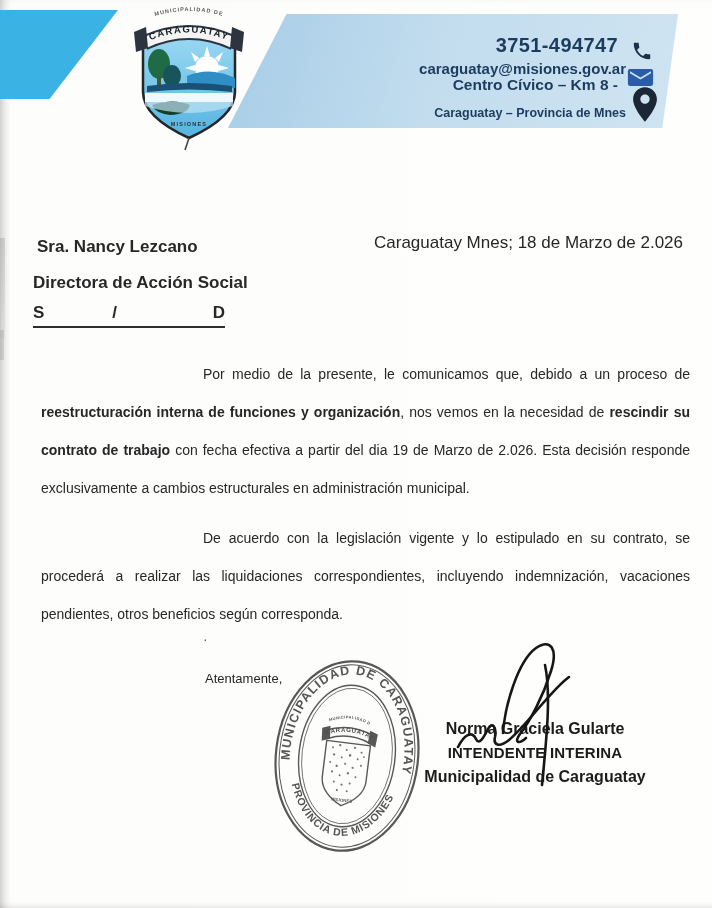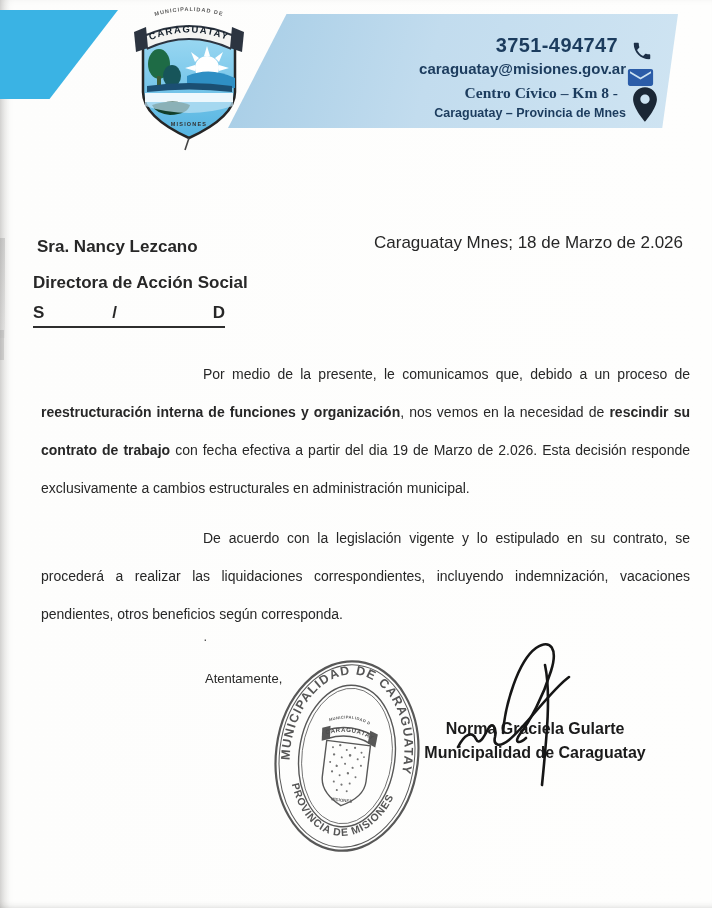--- a/index.html
+++ b/index.html
@@ -19,21 +19,21 @@
     clip-path:polygon(0 0,100% 0,42% 100%,0 100%);
   }
   .band{
     position:absolute;left:228px;top:14px;width:450px;height:114px;
     background:linear-gradient(105deg,#a6cde6 0%,#c2dcee 45%,#cfe4f2 100%);
     clip-path:polygon(13% 0,100% 0,96.5% 100%,0 100%);
   }
   .contact-line{position:absolute;text-align:right;color:#1c3c5e;white-space:nowrap;}
   .contact-phone{top:34px;right:94px;font-size:20px;font-weight:bold;letter-spacing:.4px;}
   .contact-email{top:60px;right:86px;font-size:15px;font-weight:bold;}
-  .contact-addr1{top:84px;right:94px;font-size:15.5px;font-weight:bold;font-family:Liberation Serif, serif;}
+  .contact-addr1{top:76px;right:94px;font-size:15.5px;font-weight:bold;}
   .contact-addr2{top:106px;right:86px;font-size:12.5px;font-weight:bold;}
   .hicon{position:absolute;}
   .icon-phone{left:631px;top:40px;}
   .icon-mail{left:627px;top:67px;}
   .icon-pin{left:629px;top:86px;}
   .logo{position:absolute;left:128px;top:2px;}
   
   .date-line{position:absolute;left:374px;top:193px;font-size:17px;margin-top:40px;}
   .rcpt-name{position:absolute;left:37px;top:237px;font-size:17px;font-weight:bold;}
   .rcpt-title{position:absolute;left:33px;top:273px;font-size:17px;font-weight:bold;}
@@ -215,18 +215,19 @@
   <svg class="sig-scribble" width="135" height="152" viewBox="0 0 135 152">
     <g fill="none" stroke="#161616" stroke-width="2.6" stroke-linecap="round" stroke-linejoin="round">
       <path d="M55,96 C57,68 70,24 88,11 C103,1 110,12 103,34 C95,60 82,84 72,97 C66,105 70,108 78,101"></path>
       <path d="M10,110 C16,98 24,93 28,102 C31,109 36,100 40,92 C44,84 49,90 47,100 C45,108 51,111 61,103 C78,89 104,52 121,40"></path>
       <path d="M97,28 C103,56 99,98 94,148"></path>
     </g>
   </svg>
 
   <div class="sig-block">
     <div class="sig-name">Norma Graciela Gularte</div>
+    <div class="sig-role">INTENDENTE INTERINA</div>
     <div class="sig-org">Municipalidad de Caraguatay</div>
   </div>
 
   <div class="smudge"></div>
   <div class="smudge2"></div>
 </div>
 
 </body></html>

